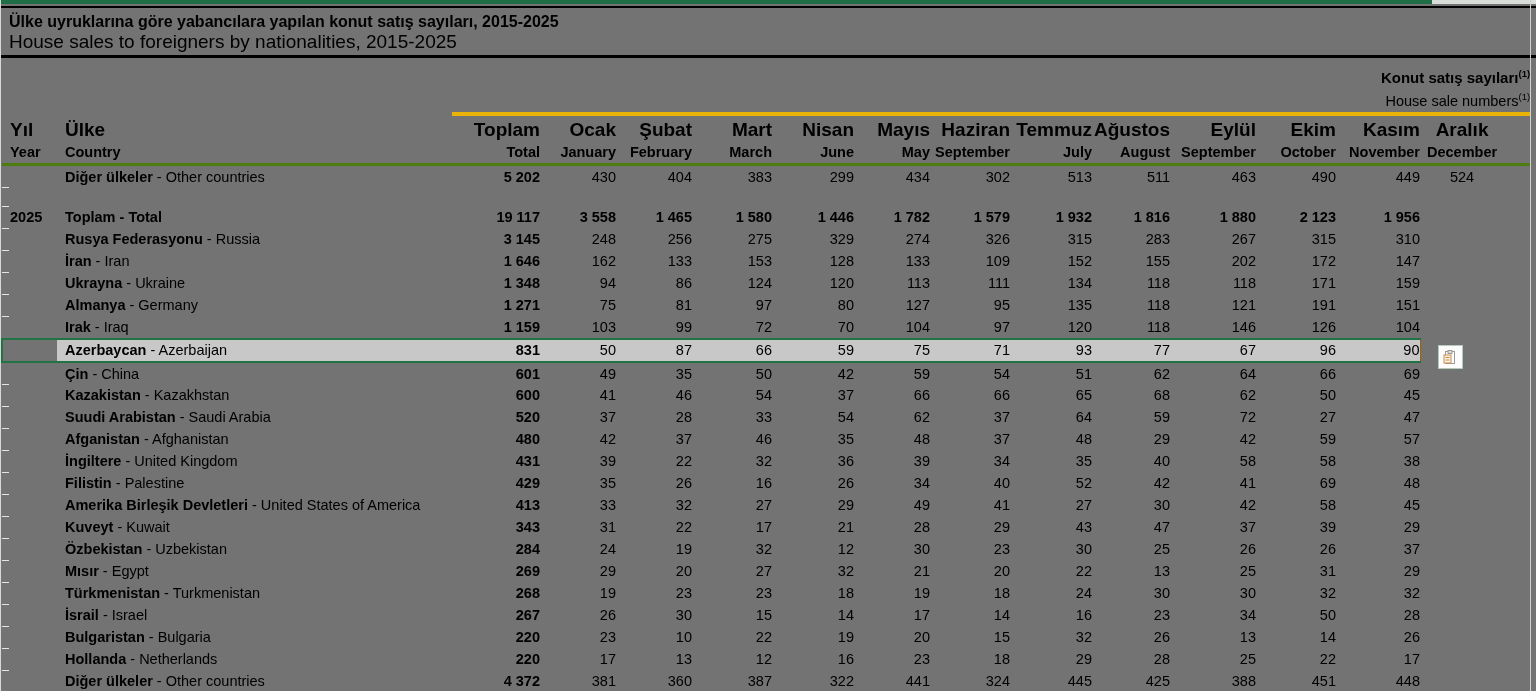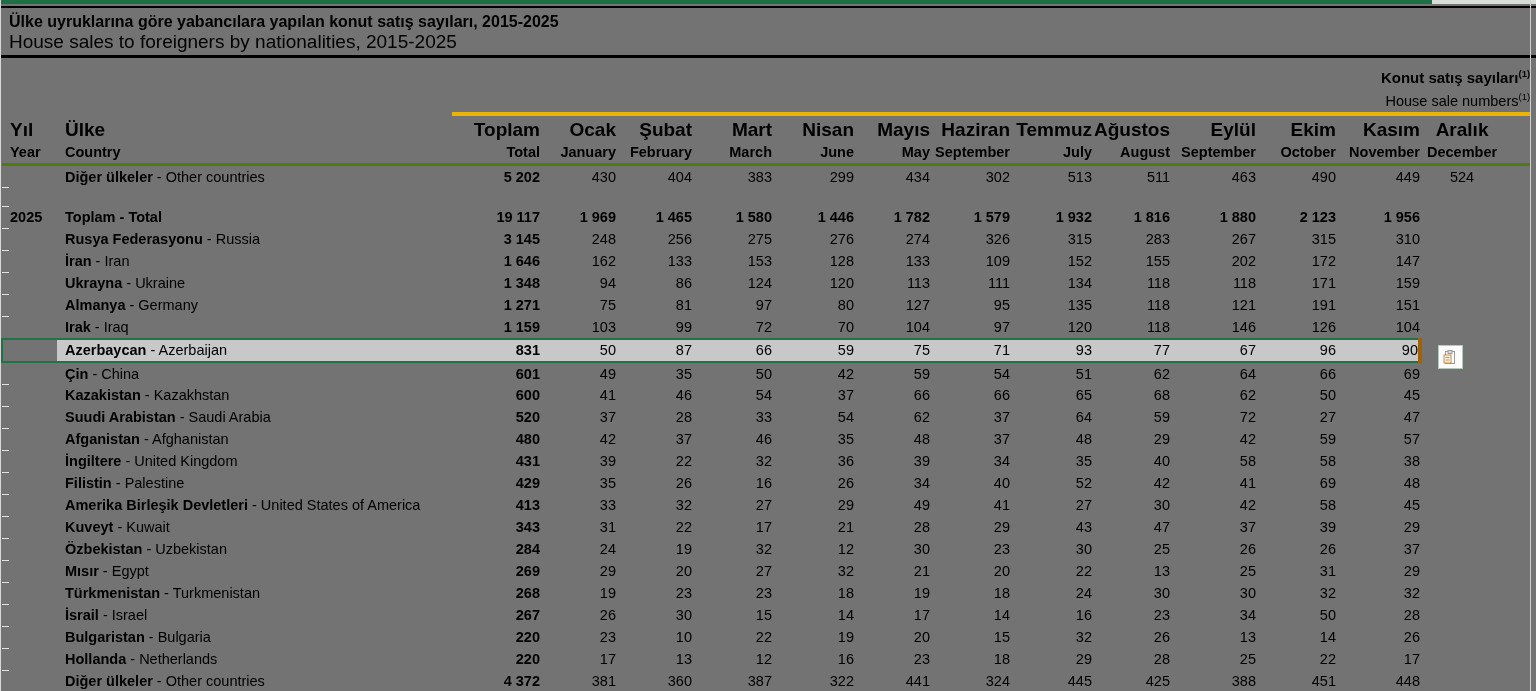--- a/index.html
+++ b/index.html
@@ -35,21 +35,21 @@
   .tr-name{font-weight:bold;}
   .val-total{font-weight:bold;}
   tr.bold-row td{font-weight:bold;}
   tr.spacer td{height:18px;}
   tbody td.tick{border-bottom:1px solid #e4e4e4;}
   td.val12,th.val12{padding-right:26px;text-align:center;}
 
   tr.selected td.in-sel{border-top:2px solid #217346;border-bottom:2px solid #217346;}
   tr.selected td.sel-fill{background:#c8c8c8;margin-top:6px;}
   tr.selected td.tick{border-left:2px solid #217346;}
-  tr.selected td.val11{border-right:4px solid #a16207;position:relative;}
+  tr.selected td.val11{border-right:1px solid #a16207;position:relative;}
 
   .bottom-rule{width:1528px;height:3px;background:#000;}
 
   .paste-icon{position:absolute;left:1437px;top:345px;width:23px;height:22px;background:#fbfcfb;
               border:1px solid #b7c9bb;display:flex;align-items:center;justify-content:center;z-index:4;}
 </style>
 </head>
 <body>
 
 <div class="canvas">
@@ -150,42 +150,42 @@
         </tr>
         <tr class="spacer">
           <td class="tick"></td>
           <td colspan="15"></td>
         </tr>
         <tr class="bold-row">
           <td class="tick in-sel"></td>
           <td class="yil in-sel">2025</td>
           <td class="ulke in-sel sel-fill"><span class="tr-name">Toplam</span><span> - </span><span>Total</span></td>
           <td class="val val0 val-total in-sel sel-fill">19 117</td>
-          <td class="val val1 in-sel sel-fill">1 969</td>
+          <td class="val val1 in-sel sel-fill">3 558</td>
           <td class="val val2 in-sel sel-fill">1 465</td>
           <td class="val val3 in-sel sel-fill">1 580</td>
           <td class="val val4 in-sel sel-fill">1 446</td>
           <td class="val val5 in-sel sel-fill">1 782</td>
           <td class="val val6 in-sel sel-fill">1 579</td>
           <td class="val val7 in-sel sel-fill">1 932</td>
           <td class="val val8 in-sel sel-fill">1 816</td>
           <td class="val val9 in-sel sel-fill">1 880</td>
           <td class="val val10 in-sel sel-fill">2 123</td>
           <td class="val val11 in-sel sel-fill">1 956</td>
           <td class="val val12"></td>
         </tr>
         <tr>
           <td class="tick in-sel"></td>
           <td class="yil in-sel"></td>
           <td class="ulke in-sel sel-fill"><span class="tr-name">Rusya Federasyonu</span><span> - </span><span>Russia</span></td>
           <td class="val val0 val-total in-sel sel-fill">3 145</td>
           <td class="val val1 in-sel sel-fill">248</td>
           <td class="val val2 in-sel sel-fill">256</td>
           <td class="val val3 in-sel sel-fill">275</td>
-          <td class="val val4 in-sel sel-fill">276</td>
+          <td class="val val4 in-sel sel-fill">329</td>
           <td class="val val5 in-sel sel-fill">274</td>
           <td class="val val6 in-sel sel-fill">326</td>
           <td class="val val7 in-sel sel-fill">315</td>
           <td class="val val8 in-sel sel-fill">283</td>
           <td class="val val9 in-sel sel-fill">267</td>
           <td class="val val10 in-sel sel-fill">315</td>
           <td class="val val11 in-sel sel-fill">310</td>
           <td class="val val12"></td>
         </tr>
         <tr>

